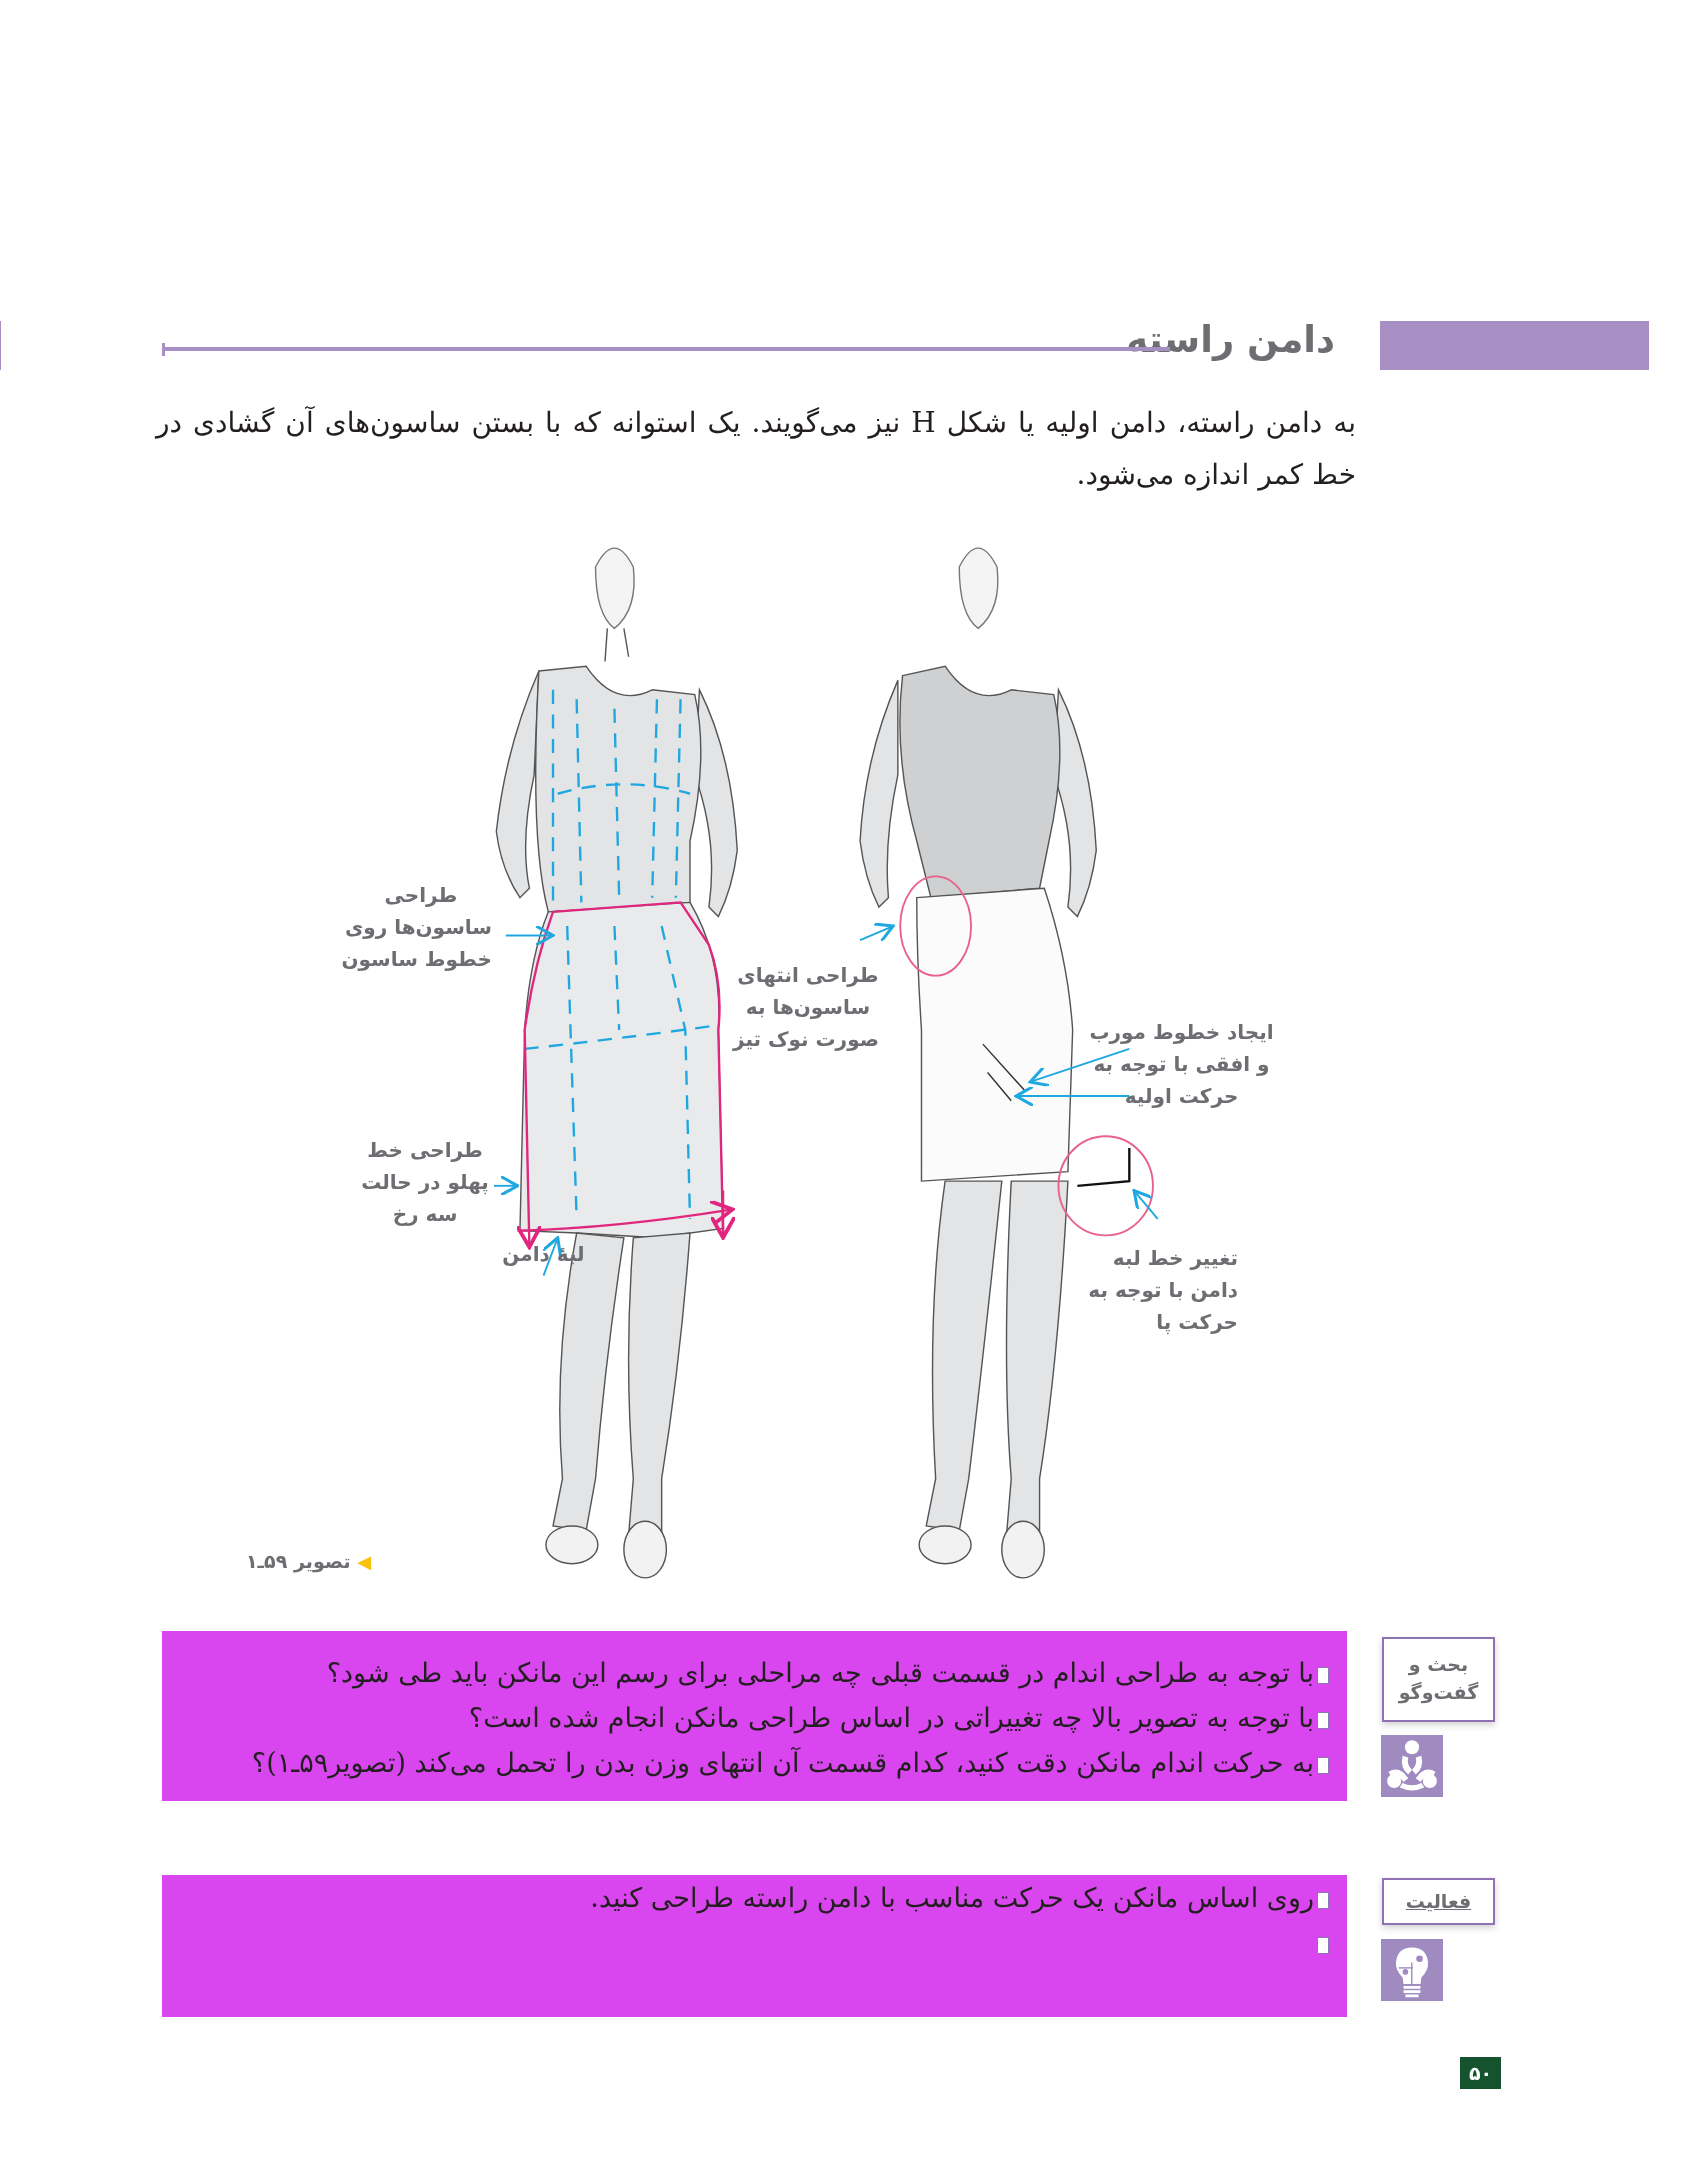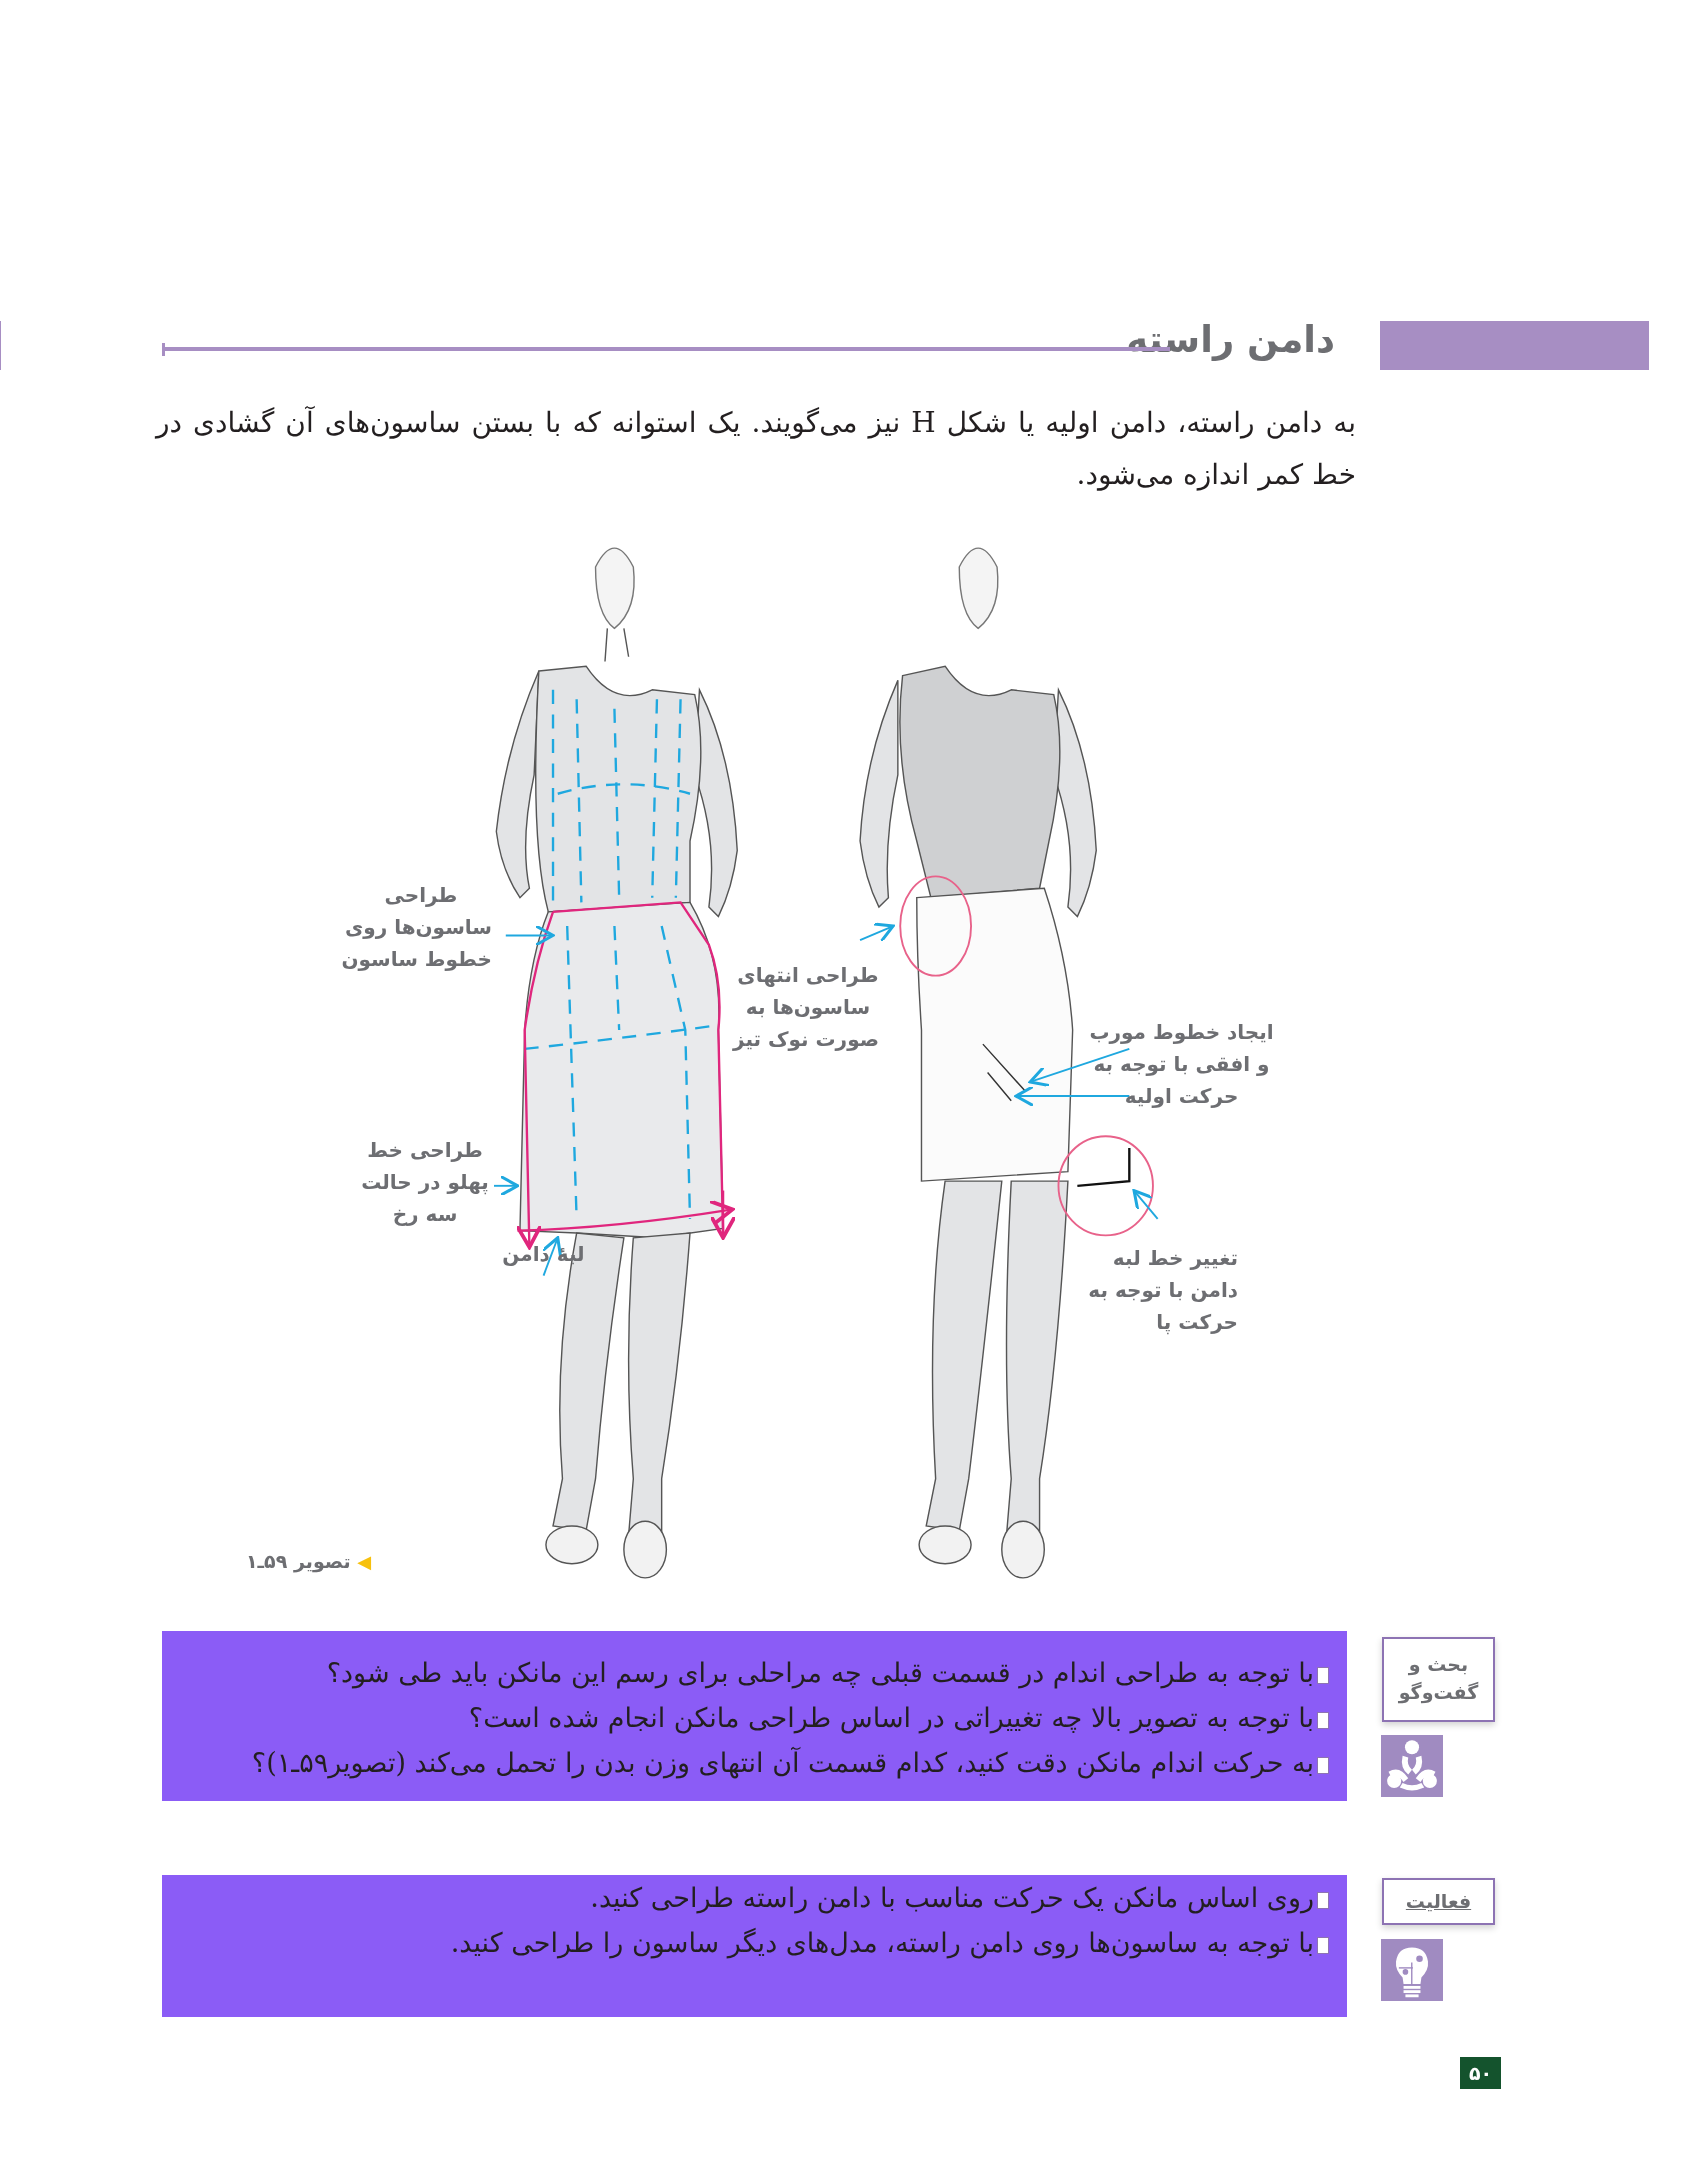--- a/index.html
+++ b/index.html
@@ -16,21 +16,21 @@
   
   .intro { left:156px; top:397px; width:1200px; direction:rtl; text-align:justify;
            font-family:"DejaVu Serif", serif; font-size:28px; line-height:52px; color:#231f20; }
   
   .figure-area { left:331px; top:510px; width:992px; height:1106px; }
   .callout { position:absolute; direction:rtl; text-align:center; color:#6d6e72; font-weight:bold;
              font-size:20px; line-height:32px; white-space:nowrap; }
   .caption { left:246px; top:1550px; direction:rtl; font-size:19px; font-weight:bold; color:#6d6e72; white-space:nowrap; }
   .caption .tri { color:#f7c10d; font-size:18px; }
   
-  .qbox { left:162px; width:1185px; background:#8b5cf6; direction:rtl; }
+  .qbox { left:162px; width:1185px; background:#d946ef; direction:rtl; }
   .qbox ul { list-style:none; margin:0; padding:0; }
   .qbox li { font-family:"DejaVu Serif", serif; font-size:27px; color:#231f20; line-height:45px;
              padding-right:33px; position:relative; white-space:nowrap; }
   .qbox li .chk { position:absolute; right:18px; top:17px; width:12.3px; height:17px; background:#fff;
                   border:1.9px solid #8d73b3; box-sizing:border-box; }
   .side-label { position:absolute; left:1382px; width:113px; background:#fff; border:2.4px solid #8d73b3;
                 box-shadow:0 2.8px 6.6px rgba(0,0,0,0.18); box-sizing:border-box; direction:rtl;
                 text-align:center; color:#6d6e72; font-weight:bold; font-size:19px; line-height:28px; }
   .side-icon { position:absolute; left:1381px; width:62px; height:62px; background:#a08bc1; }
   .page-num { left:1460px; top:2057px; width:41px; height:32px; background:#14532d; color:#fff;
@@ -184,21 +184,21 @@
       <path d="M16,78 Q40,64 58,92 L48,100 Q36,82 22,90 Z"></path>
       <path d="M116,78 Q92,64 74,92 L84,100 Q96,82 110,90 Z"></path>
       <path d="M40,112 Q66,124 92,112 L86,102 Q66,112 46,102 Z"></path>
     </g>
   </svg>
 </div>
 
 <div class="abs qbox" style="top:1875px; height:142px; box-sizing:border-box;">
   <ul>
     <li><span class="chk"></span><span>روی اساس مانکن یک حرکت مناسب با دامن راسته طراحی کنید.</span></li>
-    <li><span class="chk"></span><span>با توجه به ساسون‌ها روی دامن راسته، مدل‌های دیگر ساسون را طراحی کنید.</span></li>
+    <li><span class="chk"></span></li>
   </ul>
 </div>
 <div class="side-label" style="top:1878px; height:47px; line-height:43px;text-decoration:underline;">
   <div>فعالیت</div>
 </div>
 <div class="side-icon" style="top:1939px;">
   <svg width="62" height="62" viewBox="0 0 132 132">
     <g fill="#fff">
       <path d="M66,18 Q96,18 100,48 Q102,66 86,82 L84,96 L48,96 L46,82 Q30,66 32,48 Q36,18 66,18 Z"></path>
       <rect x="48" y="100" width="36" height="6"></rect>

